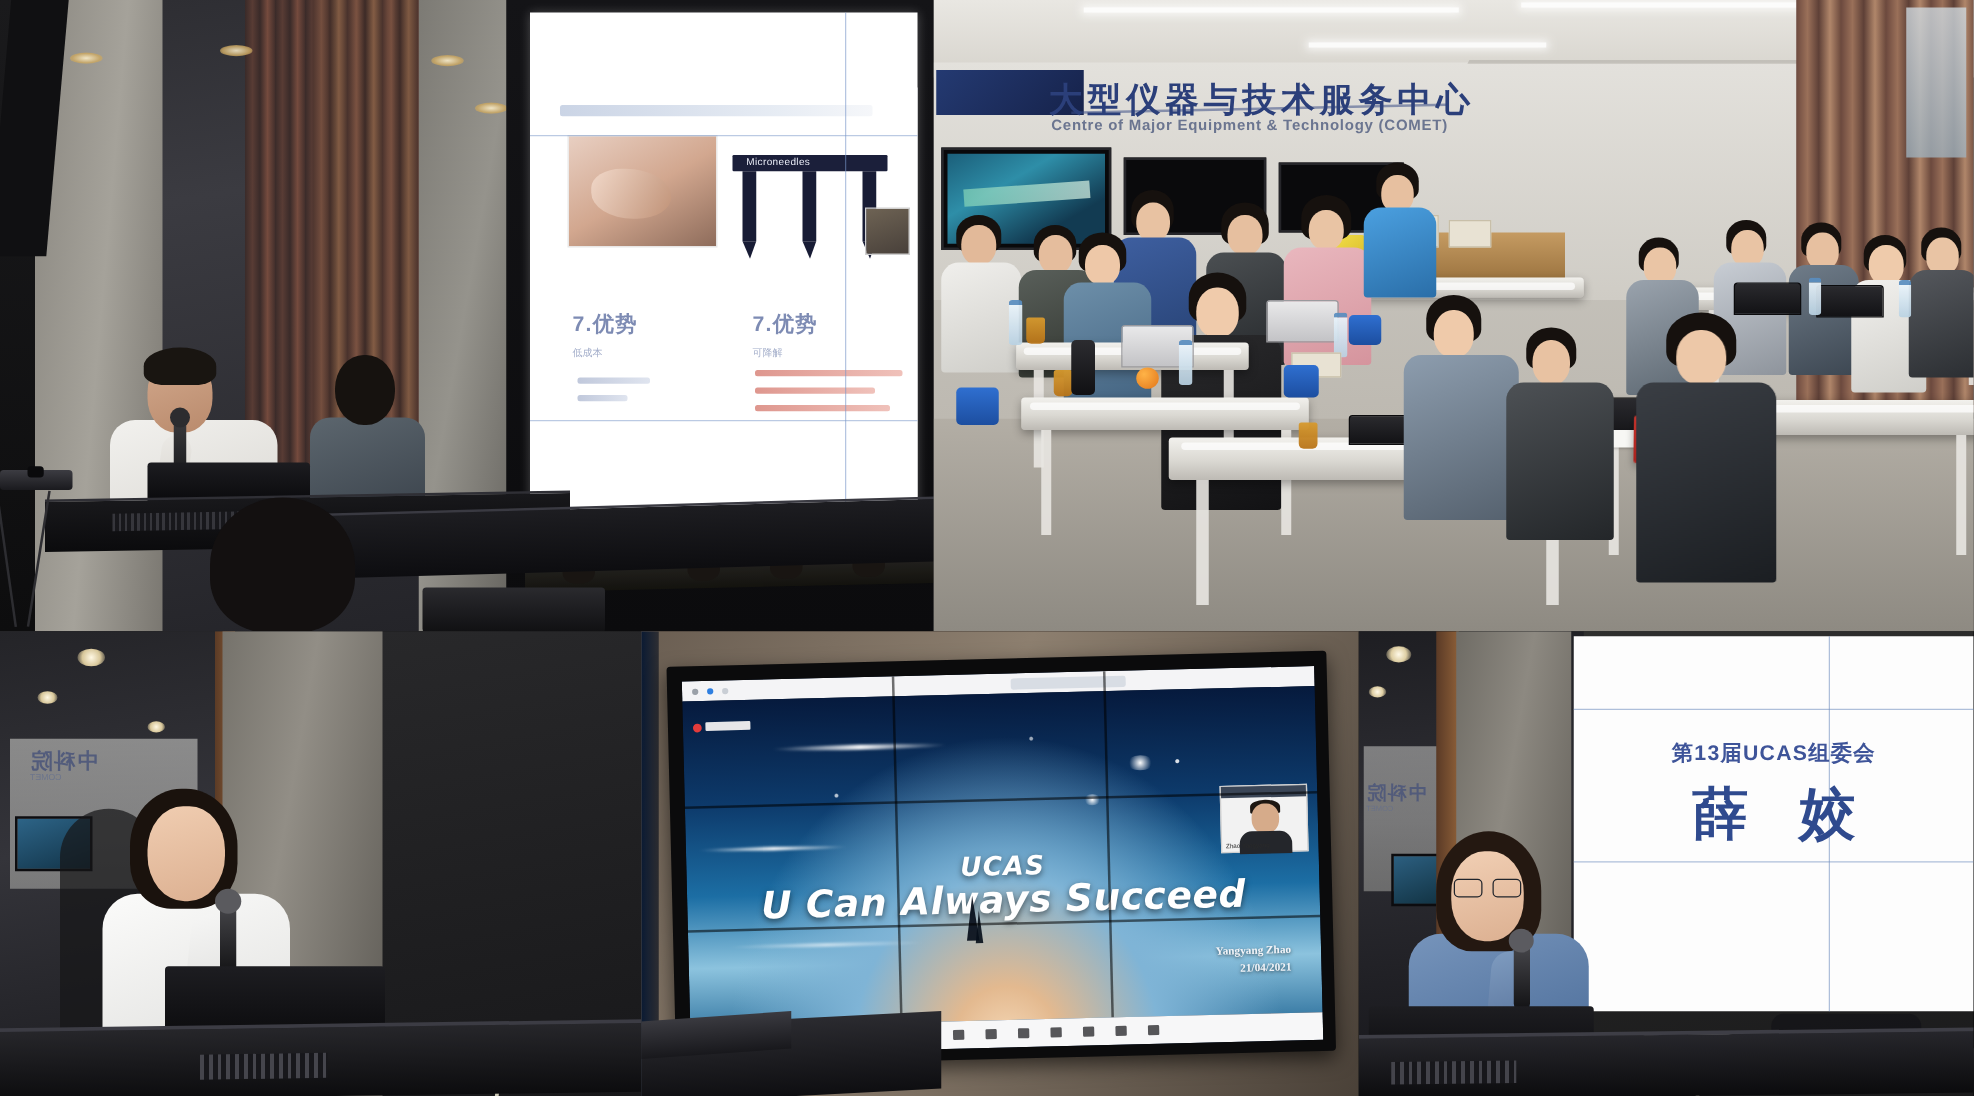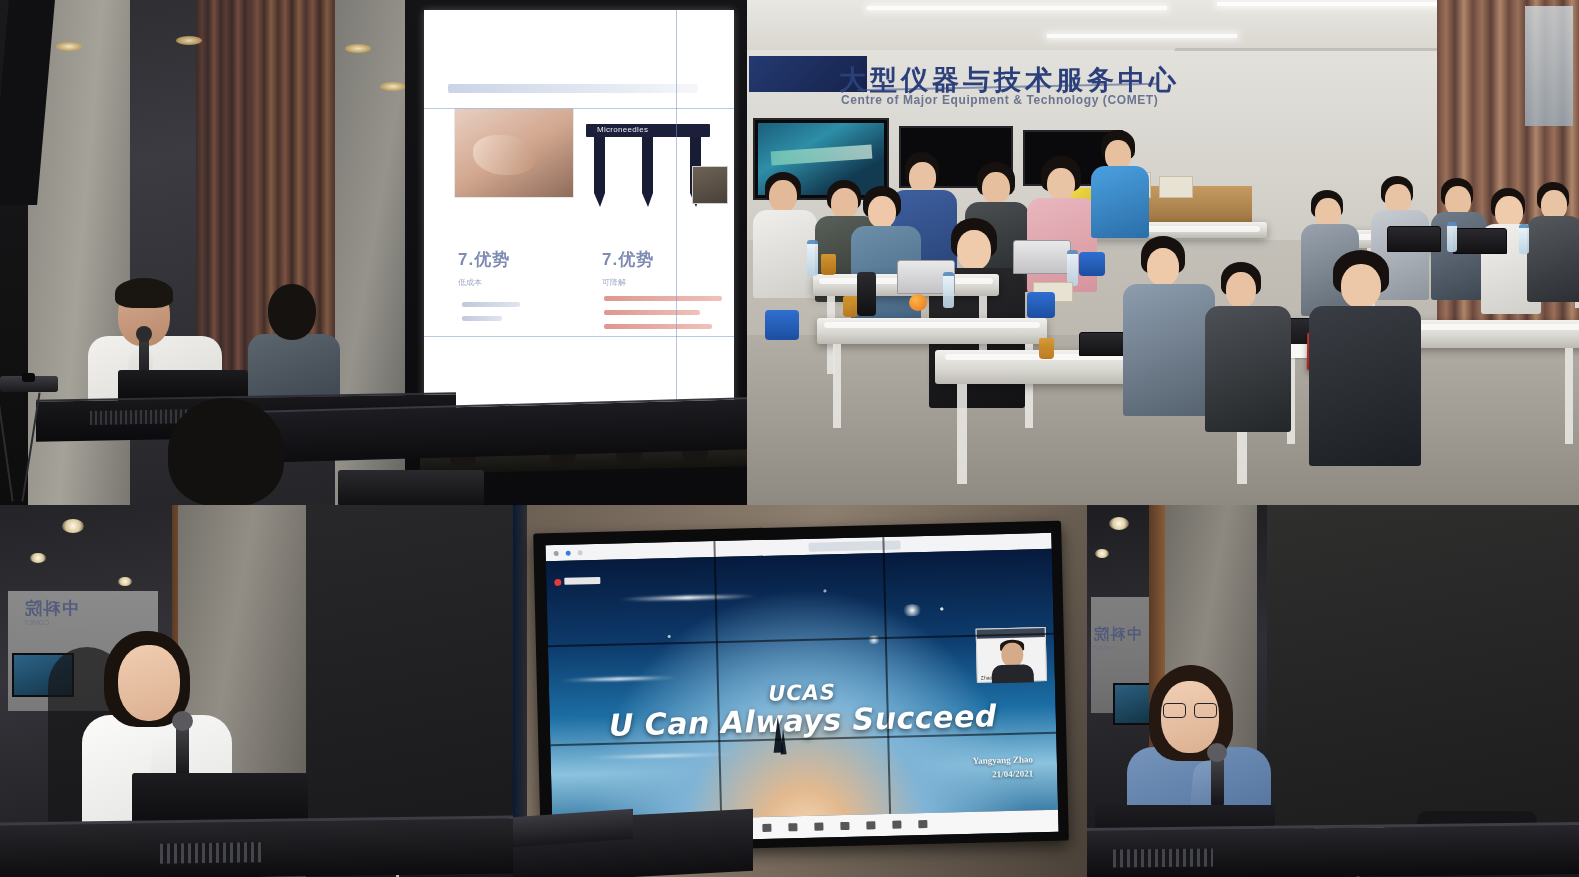--- a/index.html
+++ b/index.html
@@ -763,20 +763,27 @@
     <div class="p5-rm"></div>
     <div class="p5-logo">中科院</div>
     <div class="p5-logo-sub">COMET</div>
     <div class="p5-rm-tv"></div>
     <div class="p5-light" style="left:22px;top:12px;width:20px;height:13px;"></div>
     <div class="p5-light" style="left:8px;top:44px;width:14px;height:9px;"></div>
     <div class="p5-light" style="left:96px;top:34px;width:16px;height:10px;"></div>
     <div class="p5-wood"></div>
     <div class="p5-pillar"></div>
 
+    <div class="p5-screen">
+      <div class="p5-sline-h" style="top:58px;"></div>
+      <div class="p5-sline-h" style="top:180px;"></div>
+      <div class="p5-sline-v" style="left:204px;"></div>
+      <div class="p5-sub">第13届UCAS组委会</div>
+      <div class="p5-name">薛 姣</div>
+    </div>
 
     <div class="p5-w-body"></div>
     <div class="p5-w-arm"></div>
     <div class="p5-w-hair"></div>
     <div class="p5-w-face"></div>
     <div class="p5-glasses"></div>
     <div class="p5-mic"></div>
     <div class="p5-mic-head"></div>
 
     <div class="p5-shadow"></div>

